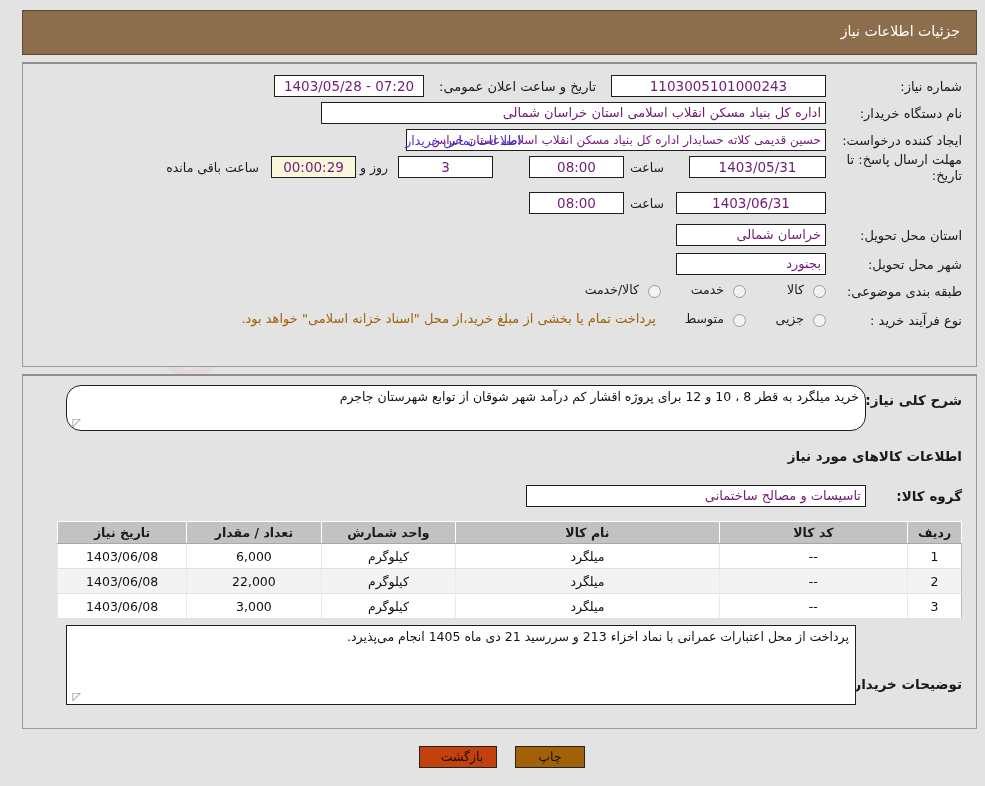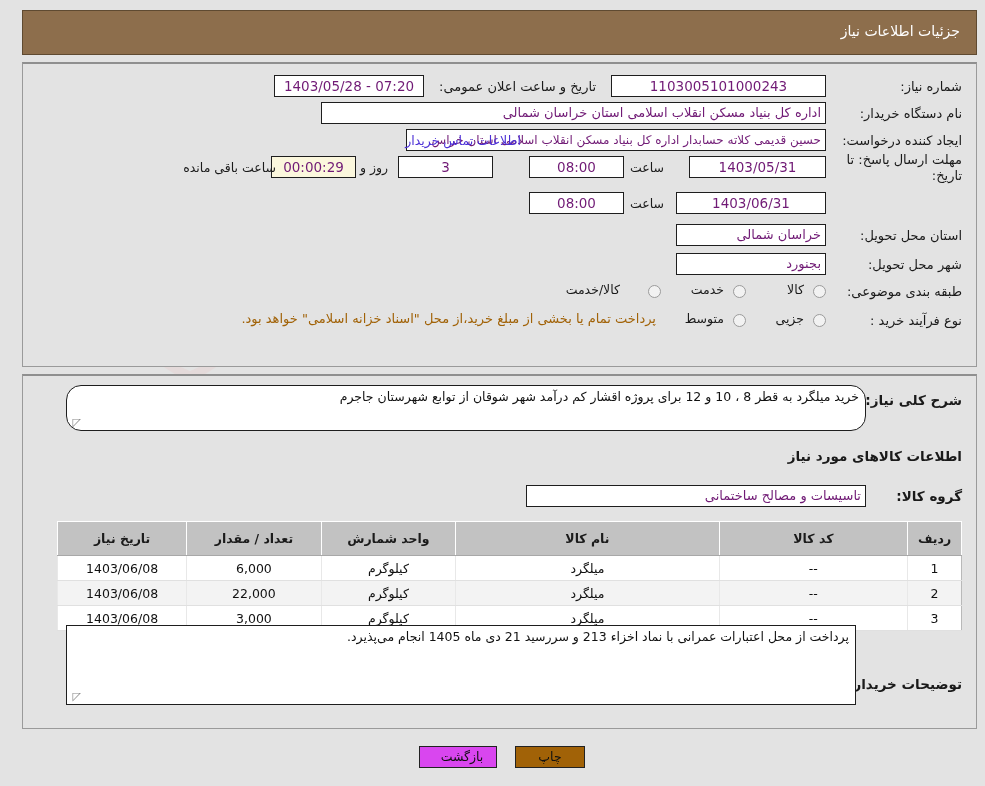--- a/index.html
+++ b/index.html
@@ -92,37 +92,37 @@
 
   
   .tbl {
     position: absolute; border-collapse: collapse;
     font-size: 12.5px; color: #111; background: #fff;
     border: 1px solid #b9b9b9;
   }
   .tbl th {
     background: #c2c2c2; color: #1b1b1b; font-weight: bold;
     border: 1px solid #ffffff; border-bottom: 1px solid #a8a8a8;
-    height: 34px; padding: 2px 8px; text-align: center; white-space: nowrap;
+    height: 22px; padding: 2px 8px; text-align: center; white-space: nowrap;
   }
   .tbl td {
     border-bottom: 1px solid #e0e0e0; border-left: 1px solid #e8e8e8;
     height: 25px; padding: 2px 5px; text-align: center; white-space: nowrap;
   }
   .tbl tr.odd td { background: #ffffff; }
   .tbl tr.even td { background: #f3f3f3; }
   .tbl td.ltr { direction: ltr; }
 
   
   .btn {
     position: absolute; height: 22px; border: 1px solid #222;
     font-size: 12.5px; color: #111; line-height: 20px; text-align: center;
     cursor: pointer;
   }
-  .btn.pink  { background: #d946ef; padding-left: 8px; }
+  .btn.pink  { background: #c2410c; padding-left: 8px; }
   .btn.green { background: #a16207; }
 </style>
 </head>
 <body>
 
 <div class="page">
 
   <div class="watermark">
     <svg class="wm-shield" width="120" height="165" viewBox="0 0 120 165">
       <path d="M60 4 L114 26 L114 86 C114 124 90 150 60 161 C30 150 6 124 6 86 L6 26 Z" fill="none" stroke="#e8b8b8" stroke-width="9"></path>
@@ -152,39 +152,39 @@
     <div class="box rt" style="right:150px; top:65px; width:420px; font-size:12px;">حسین قدیمی کلاته حسابدار اداره کل بنیاد مسکن انقلاب اسلامی استان خراس</div>
     <div class="link" style="right:455px; top:69px;">اطلاعات تماس خریدار</div>
 
     <div class="lbl w2" style="right:14px; top:88px; width:128px;">مهلت ارسال پاسخ: تا تاریخ:</div>
     <div class="box ctr num" style="right:150px; top:92px; width:137px;">1403/05/31</div>
     <div class="smalllbl" style="right:312px; top:96px;">ساعت</div>
     <div class="box ctr num" style="right:352px; top:92px; width:95px;">08:00</div>
     <div class="box ctr num" style="right:483px; top:92px; width:95px;">3</div>
     <div class="smalllbl" style="right:588px; top:96px;">روز و</div>
     <div class="box ctr num ivory" style="right:620px; top:92px; width:85px;">00:00:29</div>
-    <div class="smalllbl" style="right:700px; top:96px;">ساعت باقی مانده</div>
+    <div class="smalllbl" style="right:717px; top:96px;">ساعت باقی مانده</div>
 
     <div class="box ctr num" style="right:150px; top:128px; width:150px;">1403/06/31</div>
     <div class="smalllbl" style="right:312px; top:132px;">ساعت</div>
     <div class="box ctr num" style="right:352px; top:128px; width:95px;">08:00</div>
 
     <div class="lbl" style="right:14px; top:163px;">استان محل تحویل:</div>
     <div class="box rt" style="right:150px; top:160px; width:150px;">خراسان شمالی</div>
 
     <div class="lbl" style="right:14px; top:192px;">شهر محل تحویل:</div>
     <div class="box rt" style="right:150px; top:189px; width:150px;">بجنورد</div>
 
     <div class="lbl" style="right:14px; top:219px;">طبقه بندی موضوعی:</div>
     <div class="radio" style="right:150px; top:221px;"></div>
     <div class="radlbl" style="right:172px; top:218px;">کالا</div>
     <div class="radio" style="right:230px; top:221px;"></div>
     <div class="radlbl" style="right:252px; top:218px;">خدمت</div>
     <div class="radio" style="right:315px; top:221px;"></div>
-    <div class="radlbl" style="right:356px; top:218px;">کالا/خدمت</div>
+    <div class="radlbl" style="right:337px; top:218px;">کالا/خدمت</div>
 
     <div class="lbl" style="right:14px; top:248px;">نوع فرآیند خرید :</div>
     <div class="radio" style="right:150px; top:250px;"></div>
     <div class="radlbl" style="right:172px; top:247px;">جزیی</div>
     <div class="radio" style="right:230px; top:250px;"></div>
     <div class="radlbl" style="right:252px; top:247px;">متوسط</div>
     <div class="note" style="right:320px; top:247px;">پرداخت تمام یا بخشی از مبلغ خرید،از محل "اسناد خزانه اسلامی" خواهد بود.</div>
   </div>
 
   <div class="panel" id="panel-bottom">

